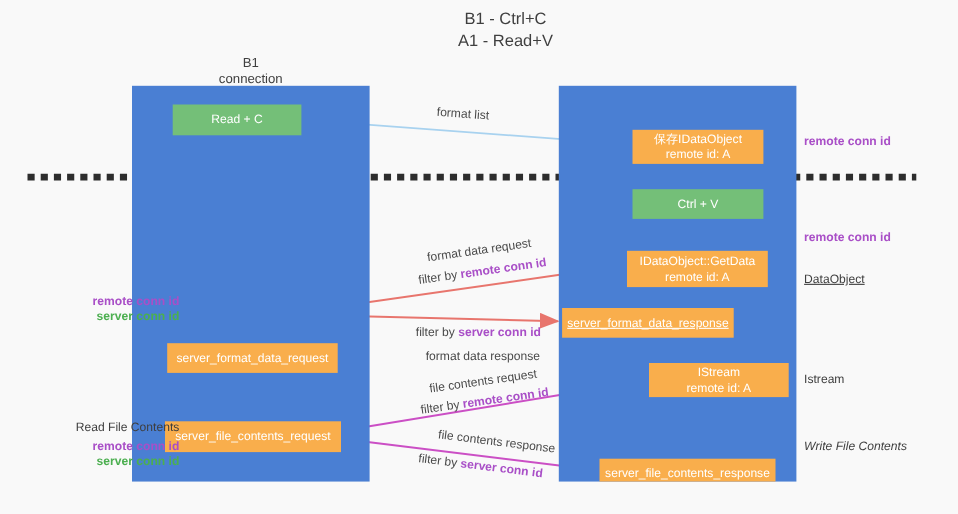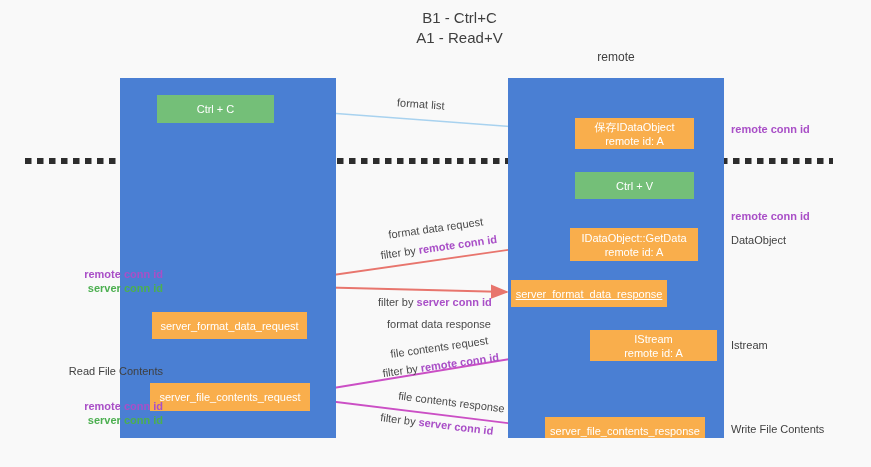--- a/index.html
+++ b/index.html
@@ -65,30 +65,31 @@
     <line class="edge-magenta" x1="312" y1="399" x2="540" y2="427" marker-end="url(#am)"></line>
     <line class="edge-dash" x1="25" y1="161" x2="833" y2="161"></line>
   </svg>
 
   <div class="title">
     <div>B1 - Ctrl+C</div>
     <div>A1 - Read+V</div>
   </div>
 
   <div class="lane-header" style="left:120px;">
+    <div>B1</div>
+    <div>connection</div>
   </div>
   <div class="lane-header" style="left:508px;">
-    <div>remote</div>
   </div>
 
   <div class="lane" style="left:120px;"></div>
   <div class="lane" style="left:508px;"></div>
 
   <div class="node green" style="left:157px;top:95px;width:117px;height:28px;">
-    <span>Ctrl + C</span>
+    <span>Read + C</span>
   </div>
 
   <div class="node orange" style="left:575px;top:118px;width:119px;height:31px;text-align:right;">
     <span>保存IDataObject</span>
     <span>remote id: A</span>
   </div>
 
   <div class="node green" style="left:575px;top:172px;width:119px;height:27px;">
     <span>Ctrl + V</span>
   </div>
@@ -136,23 +137,23 @@
     <span>filter by </span><span class="purple">remote conn id</span>
   </div>
 
   <div class="edge-lbl" style="left:398px;top:396px;transform:rotate(7deg);">file contents response</div>
   <div class="edge-lbl" style="left:380px;top:418px;transform:rotate(7deg);">
     <span>filter by </span><span class="purple">server conn id</span>
   </div>
 
   <div class="lbl bold purple right-col" style="top:123px;">remote conn id</div>
   <div class="lbl bold purple right-col" style="top:210px;">remote conn id</div>
-  <div class="lbl right-col" style="top:234px;">DataObject</div>
+  <div class="lbl right-col" style="top:248px;text-decoration:underline;">DataObject</div>
   <div class="lbl right-col" style="top:339px;">Istream</div>
-  <div class="lbl right-col" style="top:423px;">Write File Contents</div>
+  <div class="lbl right-col" style="top:400px;font-style:italic;">Write File Contents</div>
 
   <div class="lbl bold purple left-col" style="top:268px;">remote conn id</div>
   <div class="lbl bold greent left-col" style="top:282px;">server conn id</div>
-  <div class="lbl left-col" style="top:365px;text-align:right;">Read File Contents</div>
+  <div class="lbl left-col" style="top:383px;text-align:right;">Read File Contents</div>
   <div class="lbl bold purple left-col" style="top:400px;">remote conn id</div>
   <div class="lbl bold greent left-col" style="top:414px;">server conn id</div>
 
 </div>
 
 </body></html>

